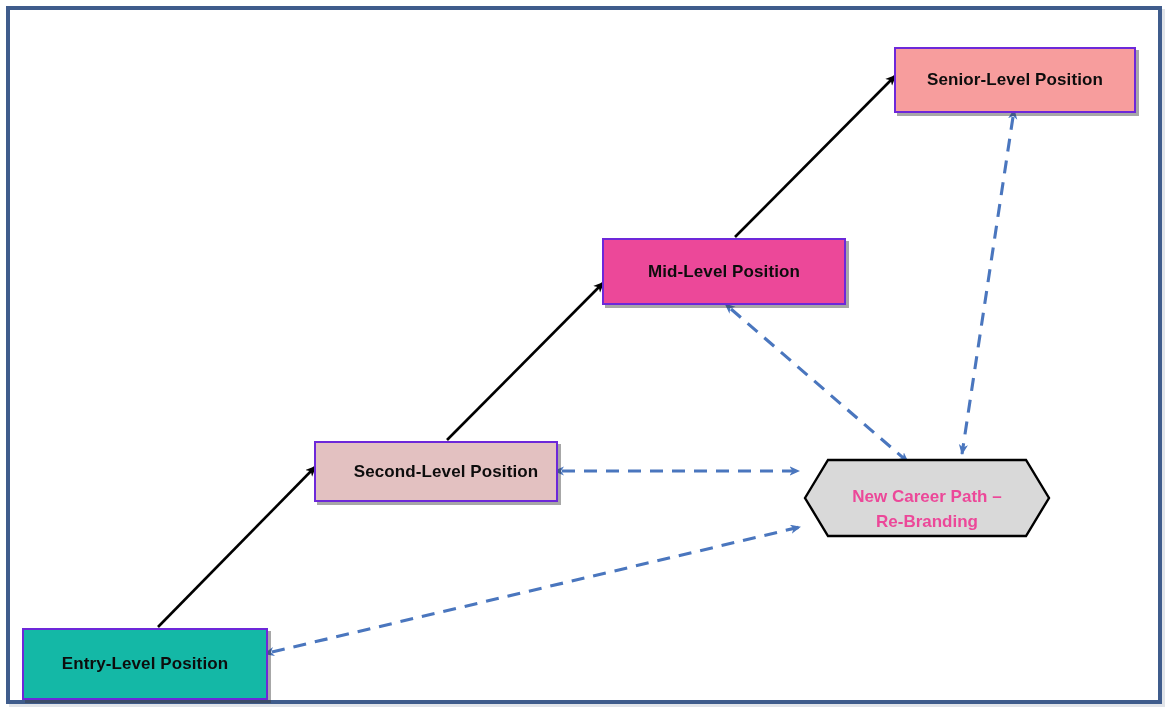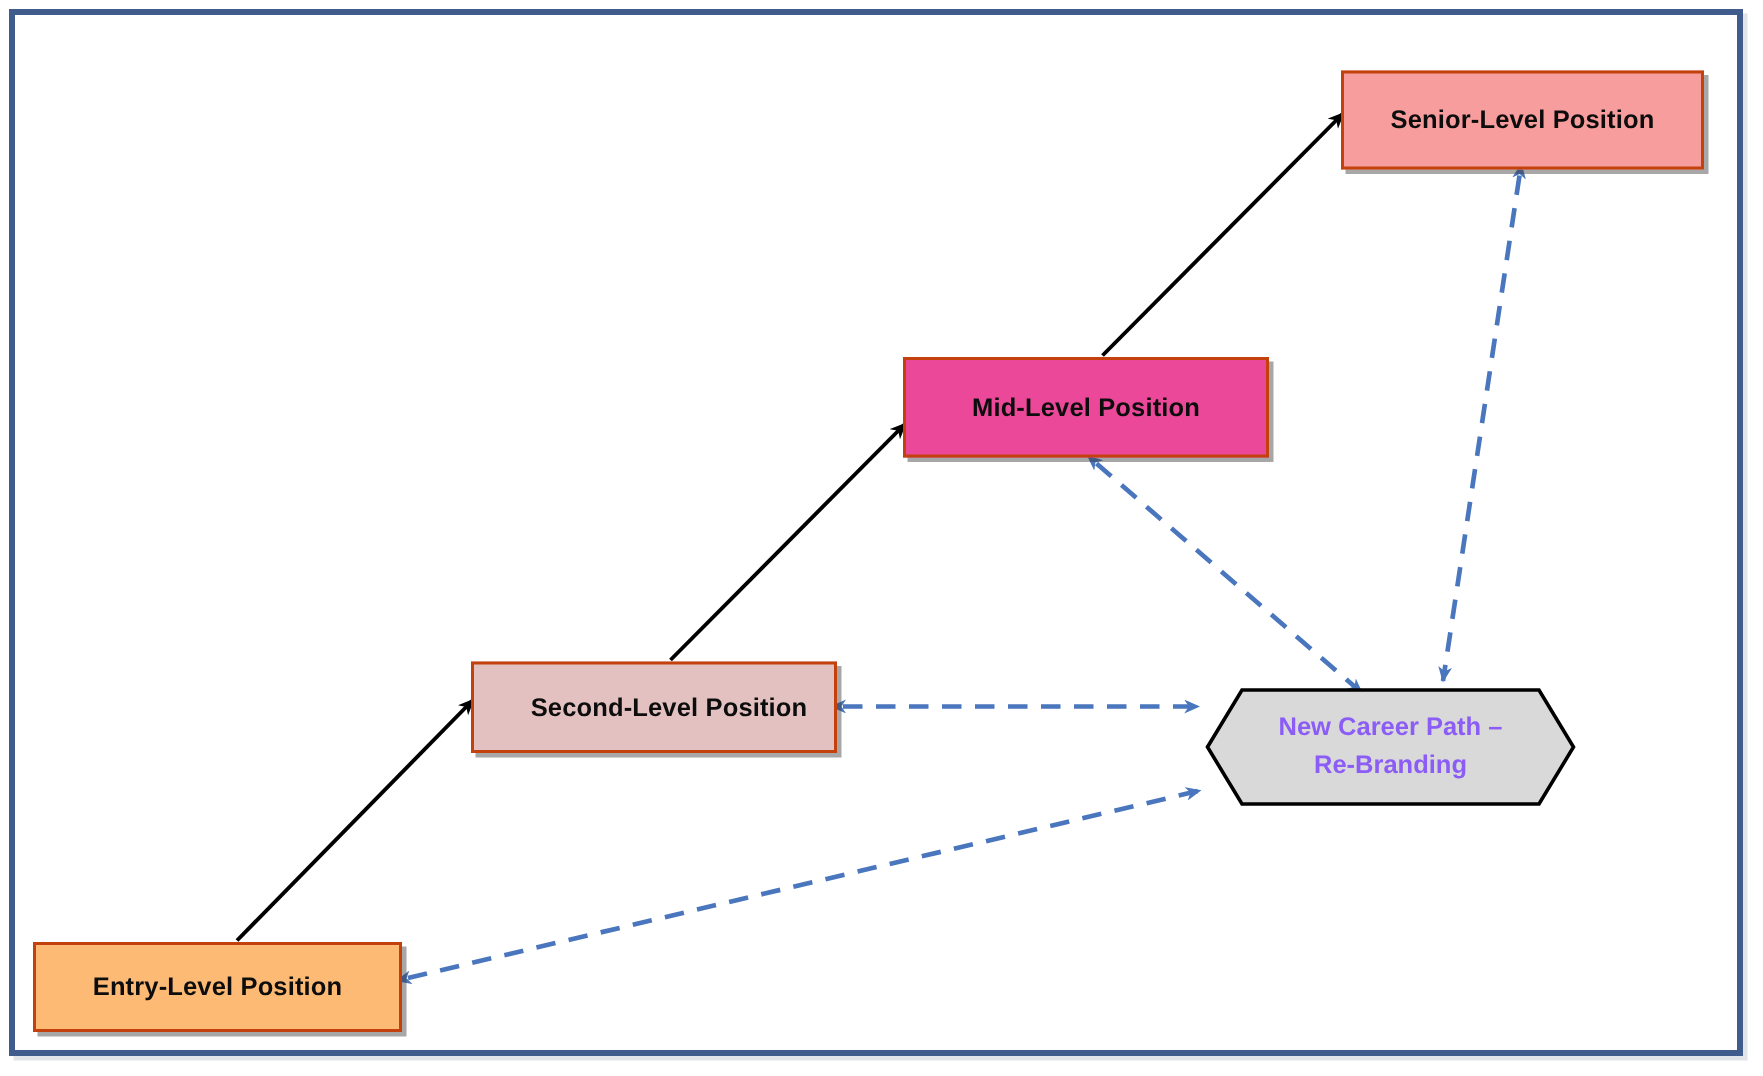--- a/index.html
+++ b/index.html
@@ -45,47 +45,47 @@
     align-items: center;
     justify-content: center;
     text-align: center;
     color: #0d0d0d;
     font-weight: bold;
     font-size: 17px;
     letter-spacing: 0.1px;
     line-height: 1.28;
   }
   .box {
-    border: 2px solid #c2410c;
+    border: 2px solid #6d28d9;
     box-shadow: 3px 3px 0 0 rgba(60,60,60,0.45);
   }
   .hexwrap {
     position: absolute;
     box-sizing: border-box;
   }
   .hexwrap svg {
     position: absolute;
     left: 0;
     top: 0;
   }
   .hexlabel {
     position: absolute;
     left: 0;
-    top: 0;
+    top: 12px;
     width: 100%;
     height: 100%;
     display: flex;
     flex-direction: column;
     align-items: center;
     justify-content: center;
     text-align: center;
     font-weight: bold;
     font-size: 17px;
     line-height: 1.45;
-    color: #8b5cf6;
+    color: #ec4899;
   }
 </style>
 </head>
 <body>
 
 <div id="canvas">
 
   <div id="frame"></div>
 
   <svg id="edges" viewBox="0 0 1175 717" width="1175" height="717" xmlns="http://www.w3.org/2000/svg">
@@ -121,21 +121,21 @@
   </div>
 
   <div class="node box" style="left:602px; top:238px; width:244px; height:67px; background:#ec4899;">
     <span>Mid-Level Position</span>
   </div>
 
   <div class="node box" style="left:314px; top:441px; width:244px; height:61px; background:#e3c1c1;padding-left:20px;">
     <span>Second-Level Position</span>
   </div>
 
-  <div class="node box" style="left:22px; top:628px; width:246px; height:60px; background:#fdba74;">
+  <div class="node box" style="left:22px; top:628px; width:246px; height:72px; background:#14b8a6;">
     <span>Entry-Level Position</span>
   </div>
 
   <div class="hexwrap" style="left:802px; top:457px; width:250px; height:82px;">
     <svg width="250" height="82" viewBox="0 0 250 82" xmlns="http://www.w3.org/2000/svg">
       <polygon points="3,41 26,3 224,3 247,41 224,79 26,79" fill="#d9d9d9" stroke="#000000" stroke-width="2.4" stroke-linejoin="miter"></polygon>
     </svg>
     <div class="hexlabel">
       <span>New Career Path –</span>
       <span>Re-Branding</span>

